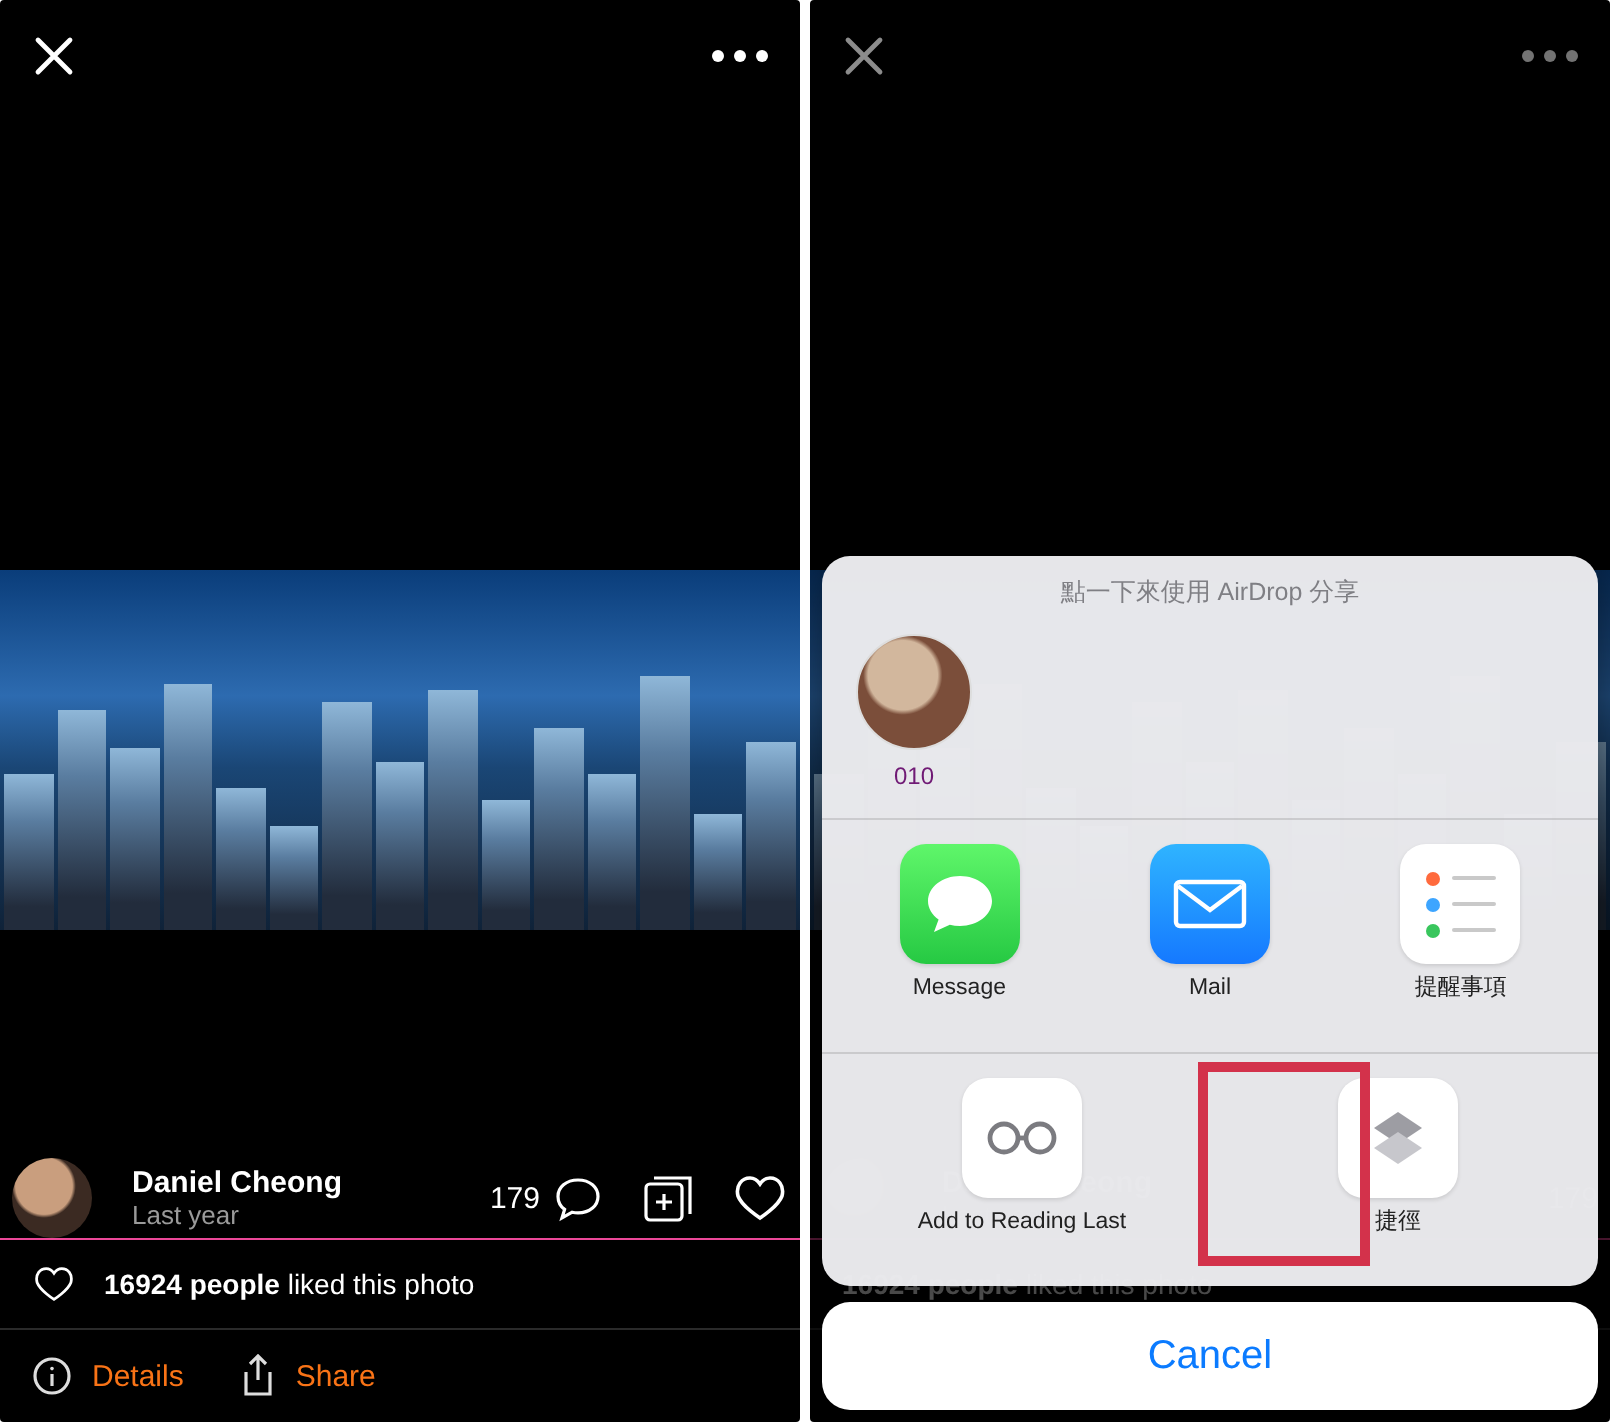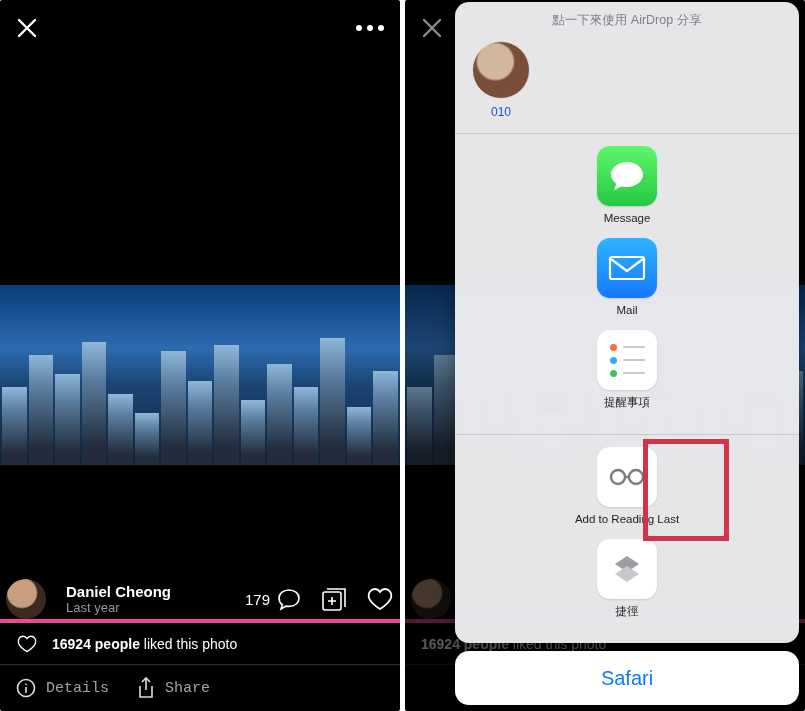--- a/index.html
+++ b/index.html
@@ -56,62 +56,62 @@
   .author { color: #fff; font-weight: 600; font-size: 15px; }
   .time { color: #9a9a9a; font-size: 13px; }
   .meta-actions { display: flex; align-items: center; gap: 18px; color: #fff; }
   .comments { display: flex; align-items: center; gap: 6px; font-size: 15px; }
   .icon-btn svg { display:block }
 
   
   .likesrow {
     position: absolute; left: 0; right: 0; bottom: 46px; height: 46px;
     display: flex; align-items: center; gap: 14px; padding: 0 16px;
-    border-top: 4px solid #ec4899; border-bottom: 1px solid #2a2a2a;
+    border-top: 1px solid #ec4899; border-bottom: 1px solid #2a2a2a;
     color: #fff; font-size: 14px;
   }
   .likesrow .likes-text b { font-weight: 700; }
 
   
   .detailsrow {
     position: absolute; left: 0; right: 0; bottom: 0; height: 46px;
     display: flex; align-items: center; gap: 28px; padding: 0 16px;
-    color: #a3a3a3; font-size: 15px; font-family: Liberation Mono, monospace;
+    color: #f97316; font-size: 15px;
   }
   .drow-item { display:flex; align-items:center; gap:10px; }
 
   
   .phone2 .photo { filter: brightness(0.65); }
   .phone2 .meta, .phone2 .likesrow, .phone2 .detailsrow { opacity: 0.35; pointer-events:none; }
 
   
   .sheet-wrap {
-    position: absolute; left: 6px; right: 6px; bottom: 6px; margin-left: 44px;
+    position: absolute; left: 6px; right: 6px; bottom: 6px;
   }
   .sheet {
     background: rgba(235,235,238,0.98);
     border-radius: 14px; overflow: hidden;
     box-shadow: 0 2px 20px rgba(0,0,0,0.4);
   }
   .sheet-head {
     text-align: center; color: #7f7f84; font-size: 12.5px;
     padding: 10px 8px 6px;
   }
   .airdrop-row {
     padding: 6px 12px 14px; border-bottom: 1px solid rgba(0,0,0,0.12);
     display: flex; gap: 18px;
   }
-  .airdrop-item { width: 68px; text-align: center; font-size: 12px; color:#1d4ed8; }
+  .airdrop-item { width: 68px; text-align: center; font-size: 12px; color:#701a75; }
   .airdrop-av {
     width: 58px; height: 58px; border-radius: 50%; margin: 0 auto 6px;
     background: radial-gradient(circle at 40% 35%, #d2b79d 0 35%, #7b4e3a 40% 100%);
     border: 1px solid #ddd;
   }
   .apps-row, .actions-row {
-    display: flex; padding: 12px 6px; border-bottom: 1px solid rgba(0,0,0,0.12); flex-direction: column;
+    display: flex; padding: 12px 6px; border-bottom: 1px solid rgba(0,0,0,0.12);
   }
   .actions-row { border-bottom: none; }
   .share-cell {
     flex: 1; min-width: 0; text-align: center; font-size: 11.5px; color: #222;
     display: flex; flex-direction: column; align-items: center; gap: 6px;
     line-height: 1.2;
   }
   .share-cell .lbl { min-height: 26px; display:flex; align-items:flex-start; justify-content:center; }
   .sq {
     width: 60px; height: 60px; border-radius: 13px; background: #fff;
@@ -344,16 +344,16 @@
                 <path fill="#c7c7cc" d="M17 14l12 8-12 8-12-8z"></path>
               </svg>
           </div>
           <div class="lbl">捷徑</div>
         </div>
         <div class="highlight" style="left:188px; top:4px; width:86px; height:102px;"></div>
       </div>
     </div>
 
     <div class="cancel-btn">
-      <span>Safari</span>
+      <span>Cancel</span>
     </div>
   </div>
 </div>
 
 </body></html>

